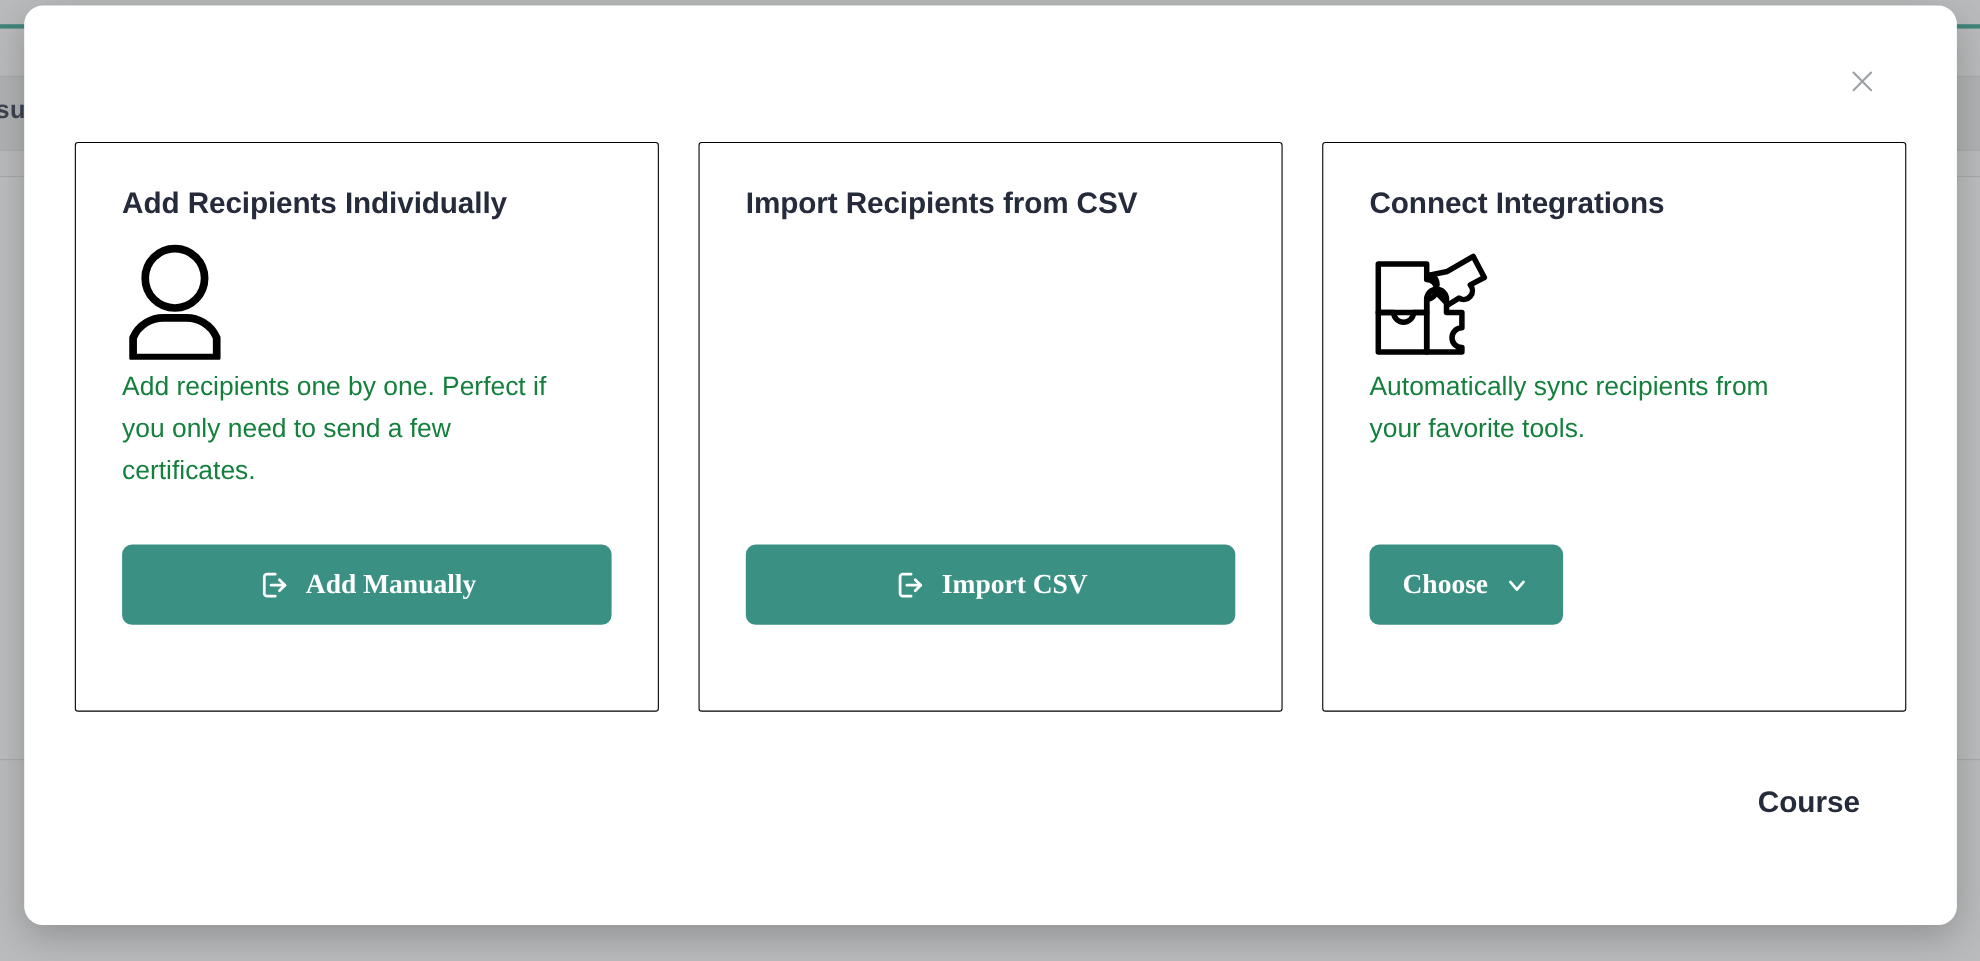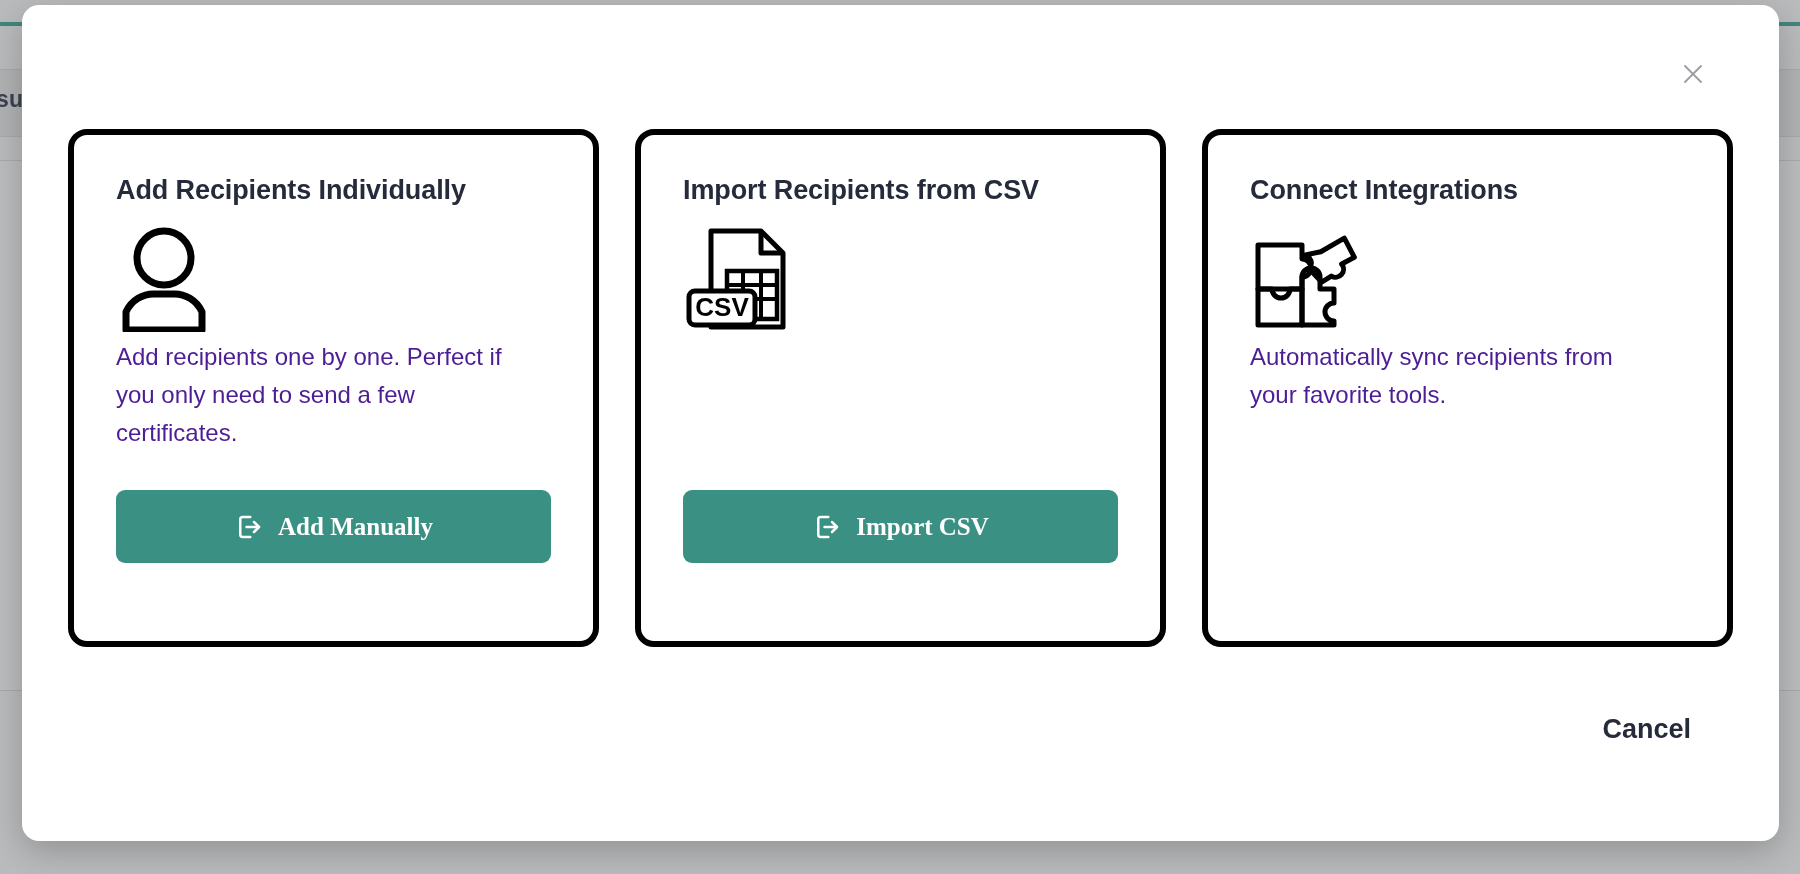--- a/index.html
+++ b/index.html
@@ -116,22 +116,22 @@
 
   
   .cards {
     display: flex;
     gap: 36px;
     height: 518px;
   }
 
   .card {
     flex: 1 1 0;
-    border: 6px solid #000000;
-    border-radius: 19px;
+    border: 1px solid #000000;
+    border-radius: 3px;
     background: #ffffff;
     padding: 40px 42px 0 42px;
     display: flex;
     flex-direction: column;
     position: relative;
   }
 
   .card-title {
     font-size: 27px;
     font-weight: 700;
@@ -144,21 +144,21 @@
     height: 118px;
     margin-top: 14px;
     display: flex;
     align-items: center;
   }
   .card-icon svg { display: block; }
 
   .card-desc {
     font-size: 24px;
     line-height: 38px;
-    color: #4c1d95;
+    color: #15803d;
     max-width: 400px;
   }
 
   .card-action {
     margin-top: auto;
     margin-bottom: 78px;
   }
 
   
   .btn {
@@ -253,36 +253,20 @@
             </svg>
           </span>
           <span>Add Manually</span>
         </button>
       </div>
     </div>
 
     <div class="card">
       <div class="card-title">Import Recipients from CSV</div>
 
-      <div class="card-icon">
-        <svg width="112" height="108" viewBox="0 0 112 108" fill="none" stroke="#000000" stroke-width="5">
-
-          <path d="M28 6 H78 L100 28 V102 H28 Z" stroke-linejoin="round"></path>
-          <path d="M78 6 V28 H100" stroke-linejoin="round"></path>
-
-          <rect x="44" y="46" width="50" height="48" stroke-width="4.5"></rect>
-          <line x1="44" y1="60" x2="94" y2="60" stroke-width="4"></line>
-          <line x1="44" y1="74" x2="94" y2="74" stroke-width="4"></line>
-          <line x1="60" y1="46" x2="60" y2="94" stroke-width="4"></line>
-          <line x1="78" y1="46" x2="78" y2="94" stroke-width="4"></line>
-
-          <rect x="6" y="66" width="66" height="34" rx="6" fill="#ffffff" stroke-width="5"></rect>
-          <text x="39" y="91" font-family="Liberation Sans, sans-serif" font-size="26" font-weight="700" fill="#000000" stroke="none" text-anchor="middle">CSV</text>
-        </svg>
-      </div>
 
 
       <div class="card-action">
         <button class="btn block">
           <span>
             <svg width="30" height="30" viewBox="0 0 24 24" fill="none" stroke="#ffffff" stroke-width="2" stroke-linecap="round" stroke-linejoin="round">
               <path d="M13 4 H7 a2 2 0 0 0 -2 2 v12 a2 2 0 0 0 2 2 h6"></path>
               <polyline points="16 16 20 12 16 8"></polyline>
               <line x1="20" y1="12" x2="10" y2="12"></line>
             </svg>
@@ -303,21 +287,31 @@
           <path d="M8 64 H22 a9 9 0 0 0 18 0 H52 V100 H8 Z"></path>
 
           <path d="M52 64 V52 a9 9 0 0 1 18 0 V64 H84 V78 a9 9 0 0 0 0 18 V100 H52 Z"></path>
 
           <path d="M70 28 L92 12 L104 30 L92 38 a8 8 0 0 1 -9 13 L74 58 L60 46 a8 8 0 0 0 -6 -13 Z" transform="rotate(6 82 35)"></path>
         </svg>
       </div>
 
       <div class="card-desc">Automatically sync recipients from your favorite tools.</div>
 
+      <div class="card-action">
+        <button class="btn inline">
+          <span>Choose</span>
+          <span>
+            <svg width="24" height="24" viewBox="0 0 24 24" fill="none" stroke="#ffffff" stroke-width="2.4" stroke-linecap="round" stroke-linejoin="round">
+              <polyline points="6 9 12 16 18 9"></polyline>
+            </svg>
+          </span>
+        </button>
+      </div>
     </div>
 
   </div>
 
   <div class="cancel-row">
-    <button class="cancel-button">Cancel</button>
+    <button class="cancel-button">Course</button>
   </div>
 
 </div>
 
 </body></html>

